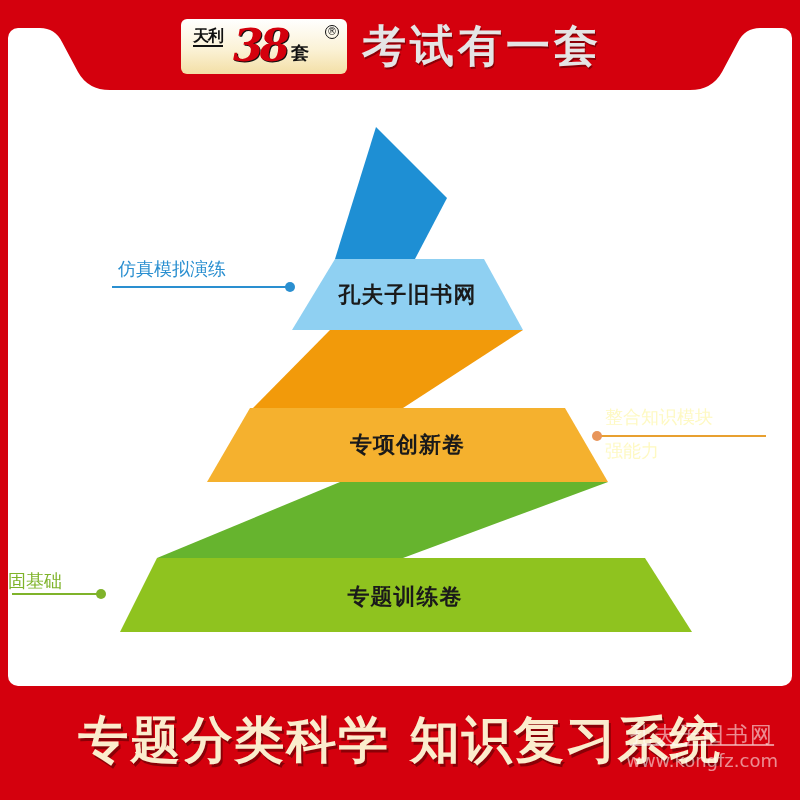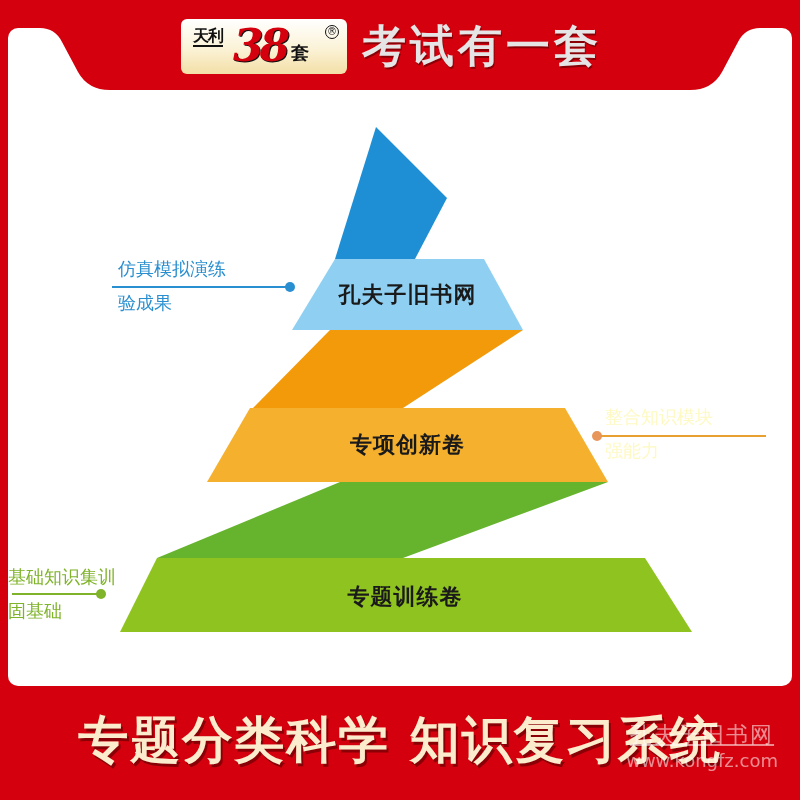--- a/index.html
+++ b/index.html
@@ -89,34 +89,32 @@
   <polygon points="340,482 608,482 403,558 157,558" fill="#66b42e"></polygon>
   <polygon points="157,558 645,558 692,632 120,632" fill="#8fc31f"></polygon>
 </svg>
 
 <div class="tier-label" style="left:300px; top:280px; width:215px; z-index:3">孔夫子旧书网</div>
 <div class="tier-label" style="left:250px; top:430px; width:315px; z-index:3">专项创新卷</div>
 <div class="tier-label" style="left:200px; top:582px; width:410px; z-index:3">专题训练卷</div>
 
 <div class="side" style="left:118px; top:254px; width:170px; color:#2a8fd0; z-index:3">
   <div>仿真模拟演练</div>
-  <div style="margin-top:4px">验成果</div>
 </div>
 <div class="side-line" style="left:112px; top:286px; width:176px; background:#2a8fd0; z-index:3"></div>
 <div class="side-dot" style="left:285px; top:282px; background:#2a8fd0; z-index:3"></div>
 
 <div class="side" style="left:605px; top:402px; width:170px; color:#fef9c3; z-index:3">
   <div>整合知识模块</div>
   <div style="margin-top:4px">强能力</div>
 </div>
 <div class="side-line" style="left:598px; top:435px; width:168px; background:#e8a030; z-index:3"></div>
 <div class="side-dot" style="left:592px; top:431px; background:#e8955a; z-index:3"></div>
 
 <div class="side" style="left:8px; top:562px; width:140px; color:#7fb32a; z-index:3">
-  <div>基础知识集训</div>
   <div style="margin-top:4px">固基础</div>
 </div>
 <div class="side-line" style="left:12px; top:593px; width:90px; background:#7fb32a; z-index:3"></div>
 <div class="side-dot" style="left:96px; top:589px; background:#7fb32a; z-index:3"></div>
 
 <div class="footer">专题分类科学 知识复习系统</div>
 
 <div class="watermark">
   <div class="wm-top">孔夫子旧书网</div>
   <div>www.kongfz.com</div>

